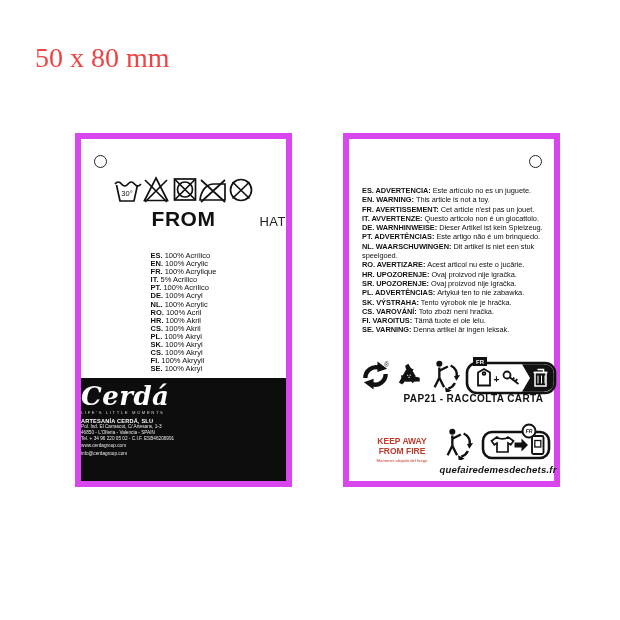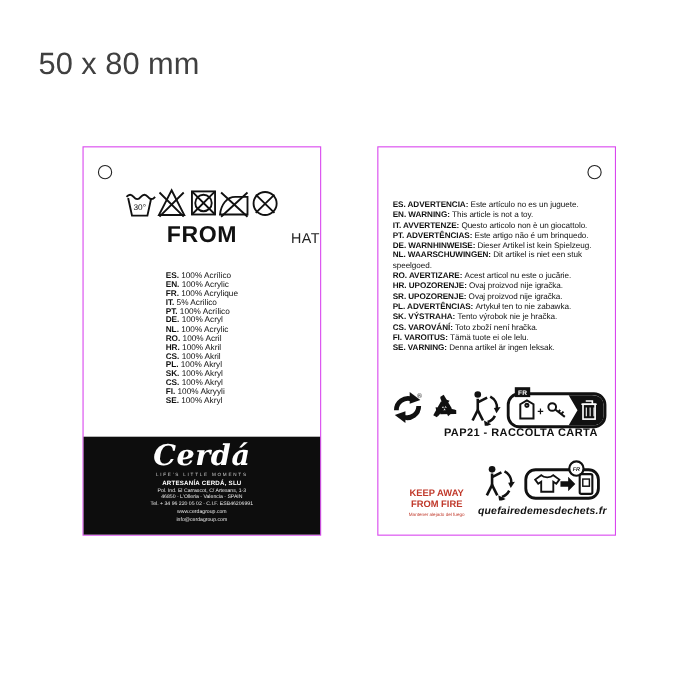--- a/index.html
+++ b/index.html
@@ -1,62 +1,62 @@
 <!DOCTYPE html>
 <html><head>
 <meta charset="utf-8">
 <style>
   html,body{margin:0;padding:0;}
   body{
     width:620px;height:620px;background:#ffffff;position:relative;
     font-family:"Liberation Sans", sans-serif;color:#111;overflow:hidden;
   }
-  .size-label{position:absolute;left:35px;top:42px;font-size:28px;color:#404040;}
+  .size-label{position:absolute;left:35px;top:42px;font-size:28px;color:#ef4444;font-family:Liberation Serif, serif;}
   .tag{
     position:absolute;top:133px;width:217px;height:354px;background:#fff;
-    border:1px solid #d946ef;box-sizing:border-box;
+    border:6px solid #d946ef;box-sizing:border-box;
   }
   .tag.front{left:75px;}
   .tag.back{left:343px;}
   .hole{
     position:absolute;top:16px;width:13px;height:13px;border:1.6px solid #222;
     border-radius:50%;background:#fff;box-sizing:border-box;
   }
   .hole.hl{left:13px;}
   .hole.hr{right:12px;}
   
   .care-row{position:absolute;top:36px;left:50%;transform:translateX(-50%);}
   .title{position:absolute;top:68px;width:100%;text-align:center;font-size:21px;
     font-weight:bold;letter-spacing:0.5px;}
   .subtitle{position:absolute;top:75px;width:100%;text-align:right;font-size:13px;
     letter-spacing:0.5px;color:#222;}
   .composition{position:absolute;top:113px;left:50%;transform:translateX(-50%);
     font-size:7.5px;line-height:8.1px;white-space:nowrap;}
   .comp-row .lang{font-weight:bold;margin-right:2px;}
   .brand{
-    position:absolute;bottom:0;left:0;width:100%;height:89px;background:#0d0d0d;
-    color:#fff;text-align:center;
+    position:absolute;bottom:0;left:0;width:100%;height:103px;background:#0d0d0d;
+    color:#fff;
   }
   .logo{font-family:"DejaVu Serif", serif;font-style:italic;font-weight:bold;
     font-size:26px;line-height:26px;margin-top:5px;letter-spacing:0.5px;}
   .tagline{font-size:4.2px;letter-spacing:1.6px;color:#cfcfcf;margin-top:1px;}
   .company{font-size:5.6px;font-weight:bold;margin-top:3px;letter-spacing:0.2px;}
   .addr{font-size:4.7px;line-height:5.9px;color:#eaeaea;}
   .weblink{font-size:4.7px;line-height:5.9px;color:#eaeaea;margin-top:1.5px;}
   
   .warnings{position:absolute;top:47px;left:13px;width:196px;font-size:7.4px;
     line-height:9.3px;letter-spacing:-0.05px;}
   .warn-line .wp{font-weight:bold;margin-right:2px;}
   .icons-row{position:absolute;top:216px;left:10px;width:200px;display:flex;
     align-items:center;justify-content:center;gap:3px;}
   .pap-label{position:absolute;top:254px;left:0;width:100%;text-align:center;
     padding-left:44px;box-sizing:border-box;font-size:10px;font-weight:bold;
     letter-spacing:0.4px;}
   .bottom-row{position:absolute;top:283px;left:16px;width:192px;display:flex;
-    align-items:flex-end;}
+    align-items:flex-start;}
   .fire{width:74px;margin-top:15px;text-align:center;}
   .fire-main{font-size:8.5px;font-weight:bold;line-height:9.5px;}
   .fire-sub{font-size:4.2px;margin-top:2px;}
   .sorting{flex:1;display:flex;flex-direction:column;align-items:center;font-style:italic;}
   .sorting-graphics{display:flex;align-items:center;gap:1px;}
   .url{font-size:9.5px;font-weight:bold;letter-spacing:0.2px;margin-top:0px;}
   svg{display:block;}
 </style>
 </head>
 <body>
@@ -145,26 +145,27 @@
 
   <section class="tag back">
     <span class="hole hr"></span>
 
     <div class="warnings">
 
         <div class="warn-line"><span class="wp">ES. ADVERTENCIA:</span><span>Este artículo no es un juguete.</span></div>
 
         <div class="warn-line"><span class="wp">EN. WARNING:</span><span>This article is not a toy.</span></div>
 
+        <div class="warn-line"><span class="wp">FR. AVERTISSEMENT:</span><span>Cet article n'est pas un jouet.</span></div>
 
         <div class="warn-line"><span class="wp">IT. AVVERTENZE:</span><span>Questo articolo non è un giocattolo.</span></div>
 
+        <div class="warn-line"><span class="wp">DE. WARNHINWEISE:</span><span>Dieser Artikel ist kein Spielzeug.</span></div>
+
         <div class="warn-line"><span class="wp">PT. ADVERTÊNCIAS:</span><span>Este artigo não é um brinquedo.</span></div>
-
-        <div class="warn-line"><span class="wp">DE. WARNHINWEISE:</span><span>Dieser Artikel ist kein Spielzeug.</span></div>
 
         <div class="warn-line"><span class="wp">NL. WAARSCHUWINGEN:</span><span>Dit artikel is niet een stuk speelgoed.</span></div>
 
         <div class="warn-line"><span class="wp">RO. AVERTIZARE:</span><span>Acest articol nu este o jucărie.</span></div>
 
         <div class="warn-line"><span class="wp">HR. UPOZORENJE:</span><span>Ovaj proizvod nije igračka.</span></div>
 
         <div class="warn-line"><span class="wp">SR. UPOZORENJE:</span><span>Ovaj proizvod nije igračka.</span></div>
 
         <div class="warn-line"><span class="wp">PL. ADVERTÊNCIAS:</span><span>Artykuł ten to nie zabawka.</span></div>

